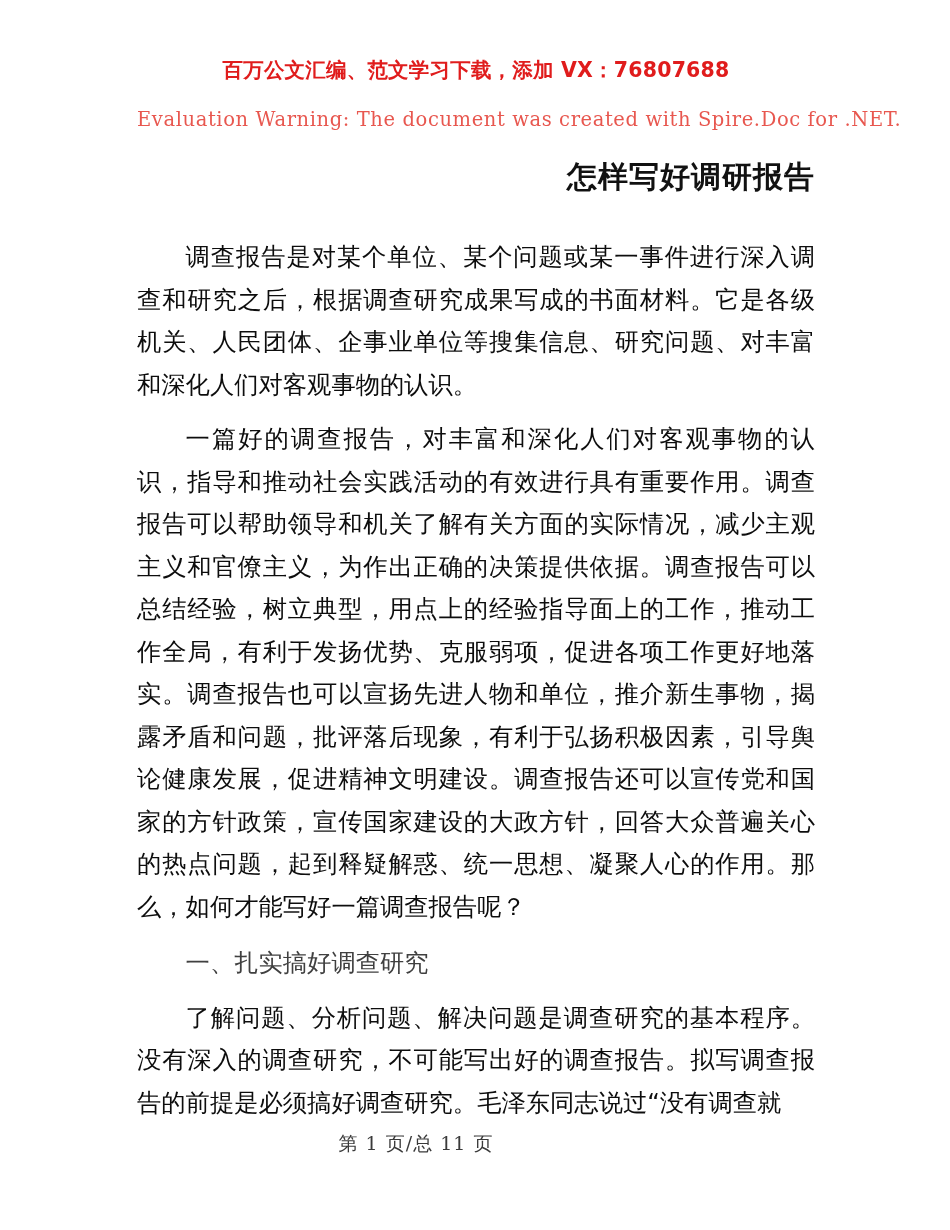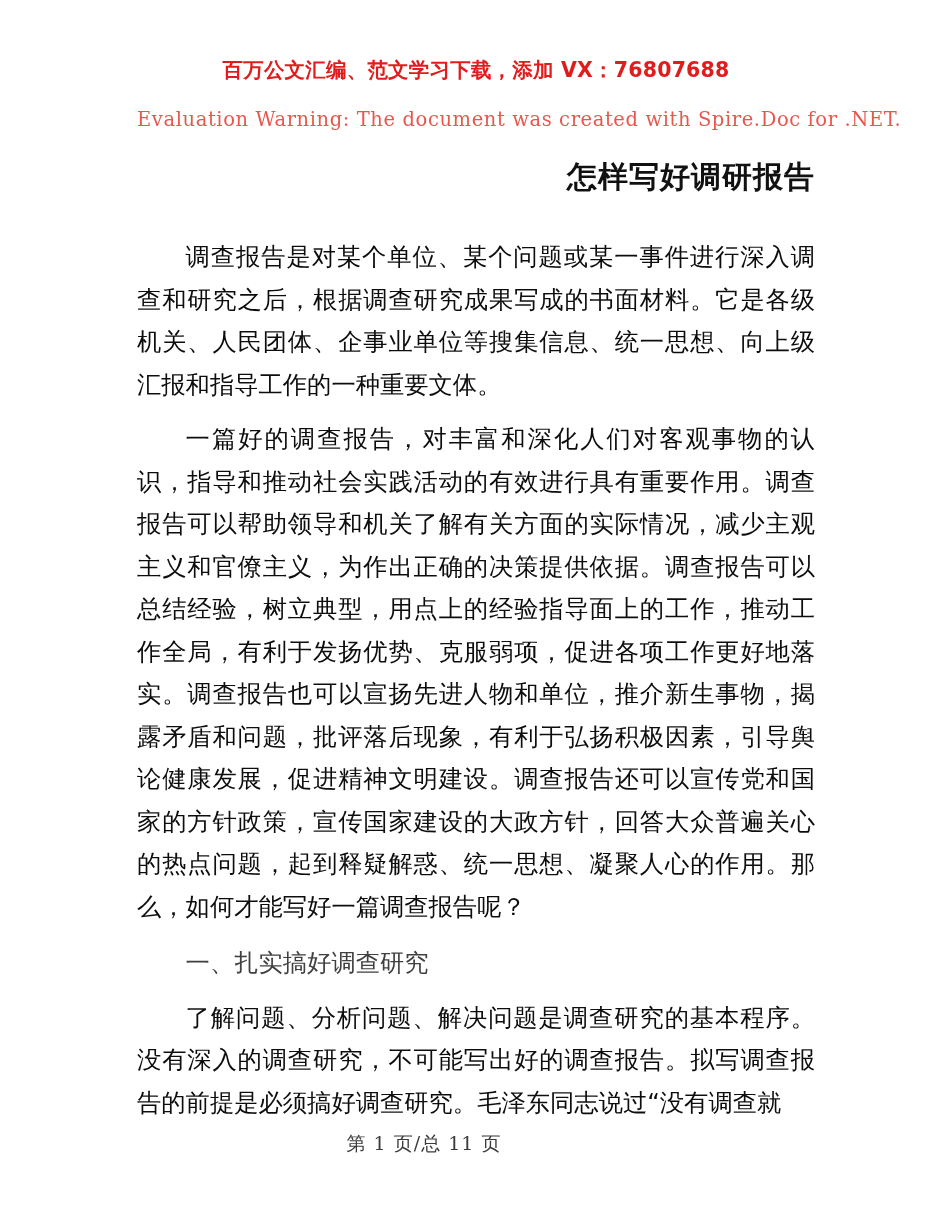--- a/index.html
+++ b/index.html
@@ -80,21 +80,21 @@
     line-height: 42.5px;
     color: #404040;
     text-indent: 2em;
     margin: 0;
     padding-top: 14px;
   }
 
   
   .footer {
     position: absolute;
-    left: 8px;
+    left: 0;
     top: 1131px;
     width: 832px;
     text-align: center;
     font-family: "DejaVu Serif", serif;
     font-size: 19px;
     color: #3a3a3a;
     letter-spacing: 1px;
   }
 </style>
 </head>
@@ -103,21 +103,21 @@
 <div class="page">
 
   <div class="content">
 
     <div class="promo">百万公文汇编、范文学习下载，添加 VX：76807688</div>
 
     <div class="eval-warning">Evaluation Warning: The document was created with Spire.Doc for .NET.</div>
 
     <h1 class="doc-title">怎样写好调研报告</h1>
 
-    <p class="para first">调查报告是对某个单位、某个问题或某一事件进行深入调查和研究之后，根据调查研究成果写成的书面材料。它是各级机关、人民团体、企事业单位等搜集信息、统一思想、向上级汇报和指导工作的一种重要文体。</p>
+    <p class="para first">调查报告是对某个单位、某个问题或某一事件进行深入调查和研究之后，根据调查研究成果写成的书面材料。它是各级机关、人民团体、企事业单位等搜集信息、研究问题、对丰富和深化人们对客观事物的认识。</p>
 
     <p class="para">一篇好的调查报告，对丰富和深化人们对客观事物的认识，指导和推动社会实践活动的有效进行具有重要作用。调查报告可以帮助领导和机关了解有关方面的实际情况，减少主观主义和官僚主义，为作出正确的决策提供依据。调查报告可以总结经验，树立典型，用点上的经验指导面上的工作，推动工作全局，有利于发扬优势、克服弱项，促进各项工作更好地落实。调查报告也可以宣扬先进人物和单位，推介新生事物，揭露矛盾和问题，批评落后现象，有利于弘扬积极因素，引导舆论健康发展，促进精神文明建设。调查报告还可以宣传党和国家的方针政策，宣传国家建设的大政方针，回答大众普遍关心的热点问题，起到释疑解惑、统一思想、凝聚人心的作用。那么，如何才能写好一篇调查报告呢？</p>
 
     <p class="section-heading">一、扎实搞好调查研究</p>
 
     <p class="para">了解问题、分析问题、解决问题是调查研究的基本程序。没有深入的调查研究，不可能写出好的调查报告。拟写调查报告的前提是必须搞好调查研究。毛泽东同志说过“没有调查就</p>
 
   </div>
 
   <div class="footer">第 1 页/总 11 页</div>

